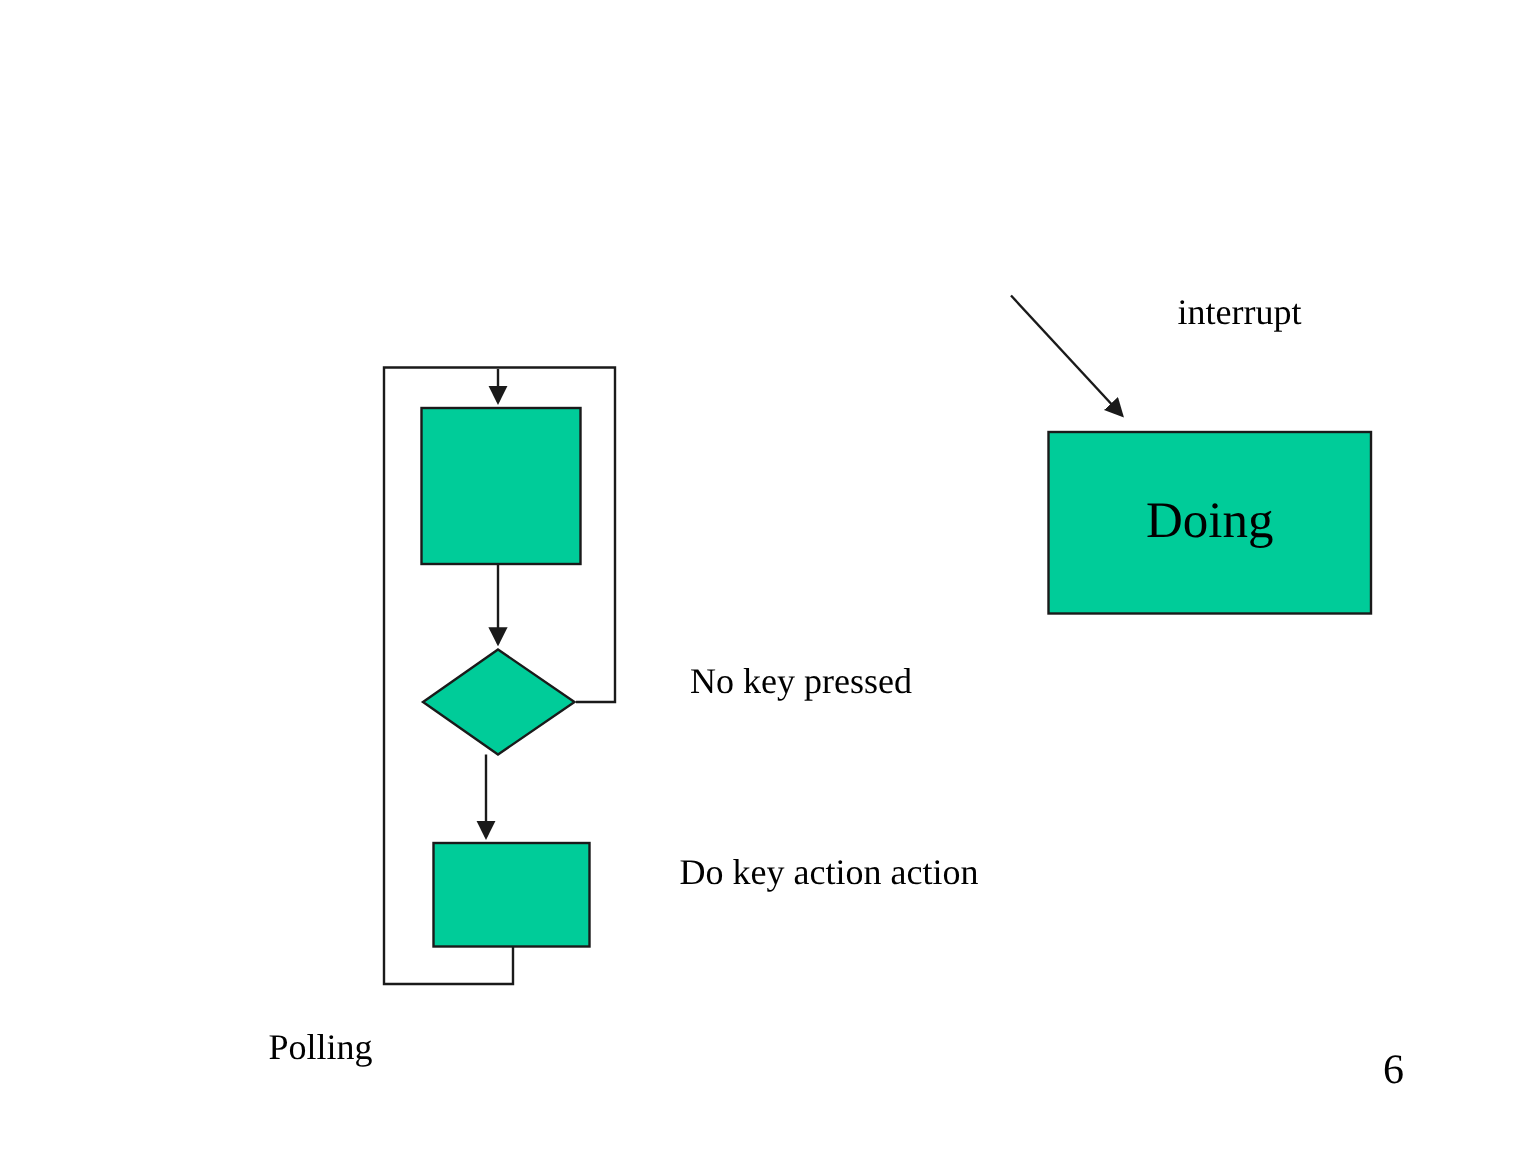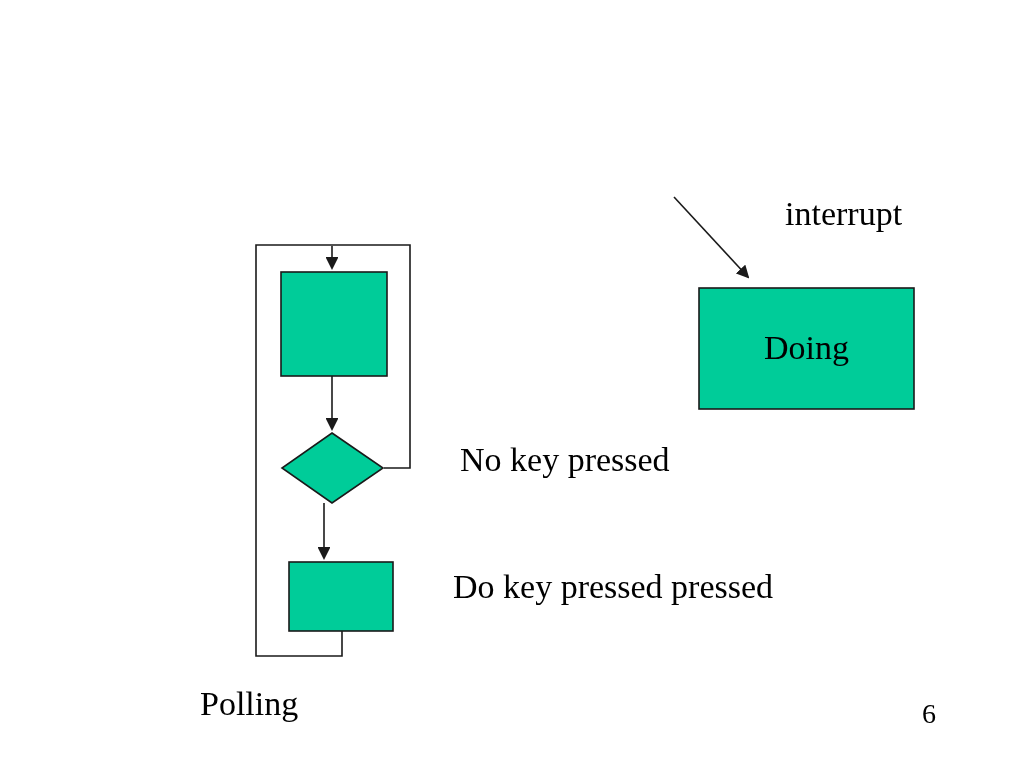--- a/index.html
+++ b/index.html
@@ -30,21 +30,21 @@
     stroke-width: 1.6;
   }
   .flow {
     fill: none;
     stroke: var(--line);
     stroke-width: 1.6;
   }
   .arrowhead { fill: var(--line); }
   .label {
     position: absolute;
-    font-size: 34px;
+    font-size: 24px;
     line-height: 1;
     color: var(--text);
     white-space: nowrap;
   }
   .box-text {
     position: absolute;
     left: 699px; top: 288px;
     width: 215px; height: 121px;
     display: flex;
     justify-content: center;
@@ -94,19 +94,19 @@
   </svg>
 
   <div class="label" style="left:785px; top:197px;">interrupt</div>
 
   <div class="box-text">
     <span>Doing</span>
   </div>
 
   <div class="label" style="left:460px; top:443px;">No key pressed</div>
 
-  <div class="label" style="left:453px; top:570px;">Do key pressed pressed</div>
+  <div class="label" style="left:453px; top:570px;">Do key action action</div>
 
-  <div class="label" style="left:200px; top:687px;">Polling</div>
+  <div class="label" style="left:179px; top:687px;">Polling</div>
 
   <div class="page-number">6</div>
 
 </div>
 
 </body></html>

